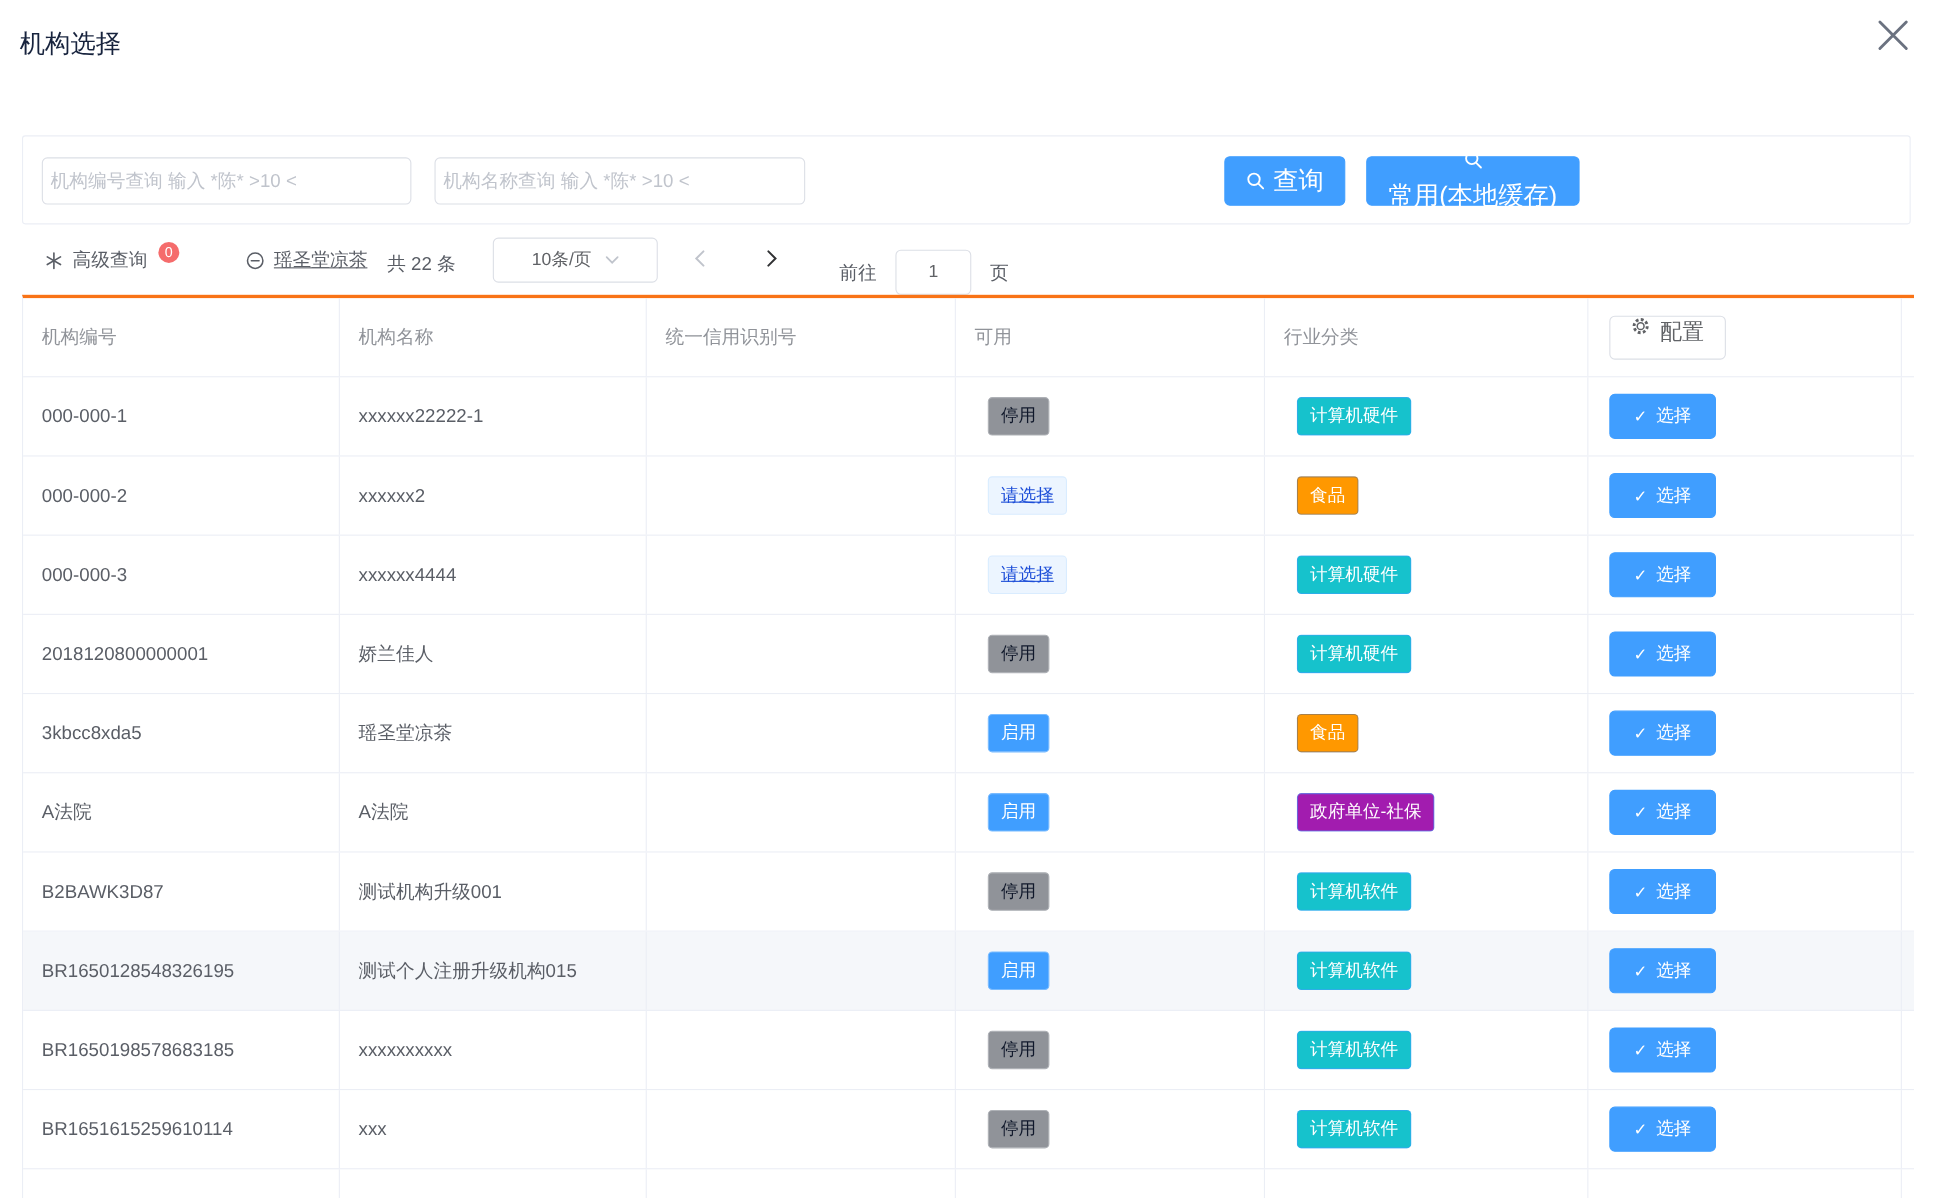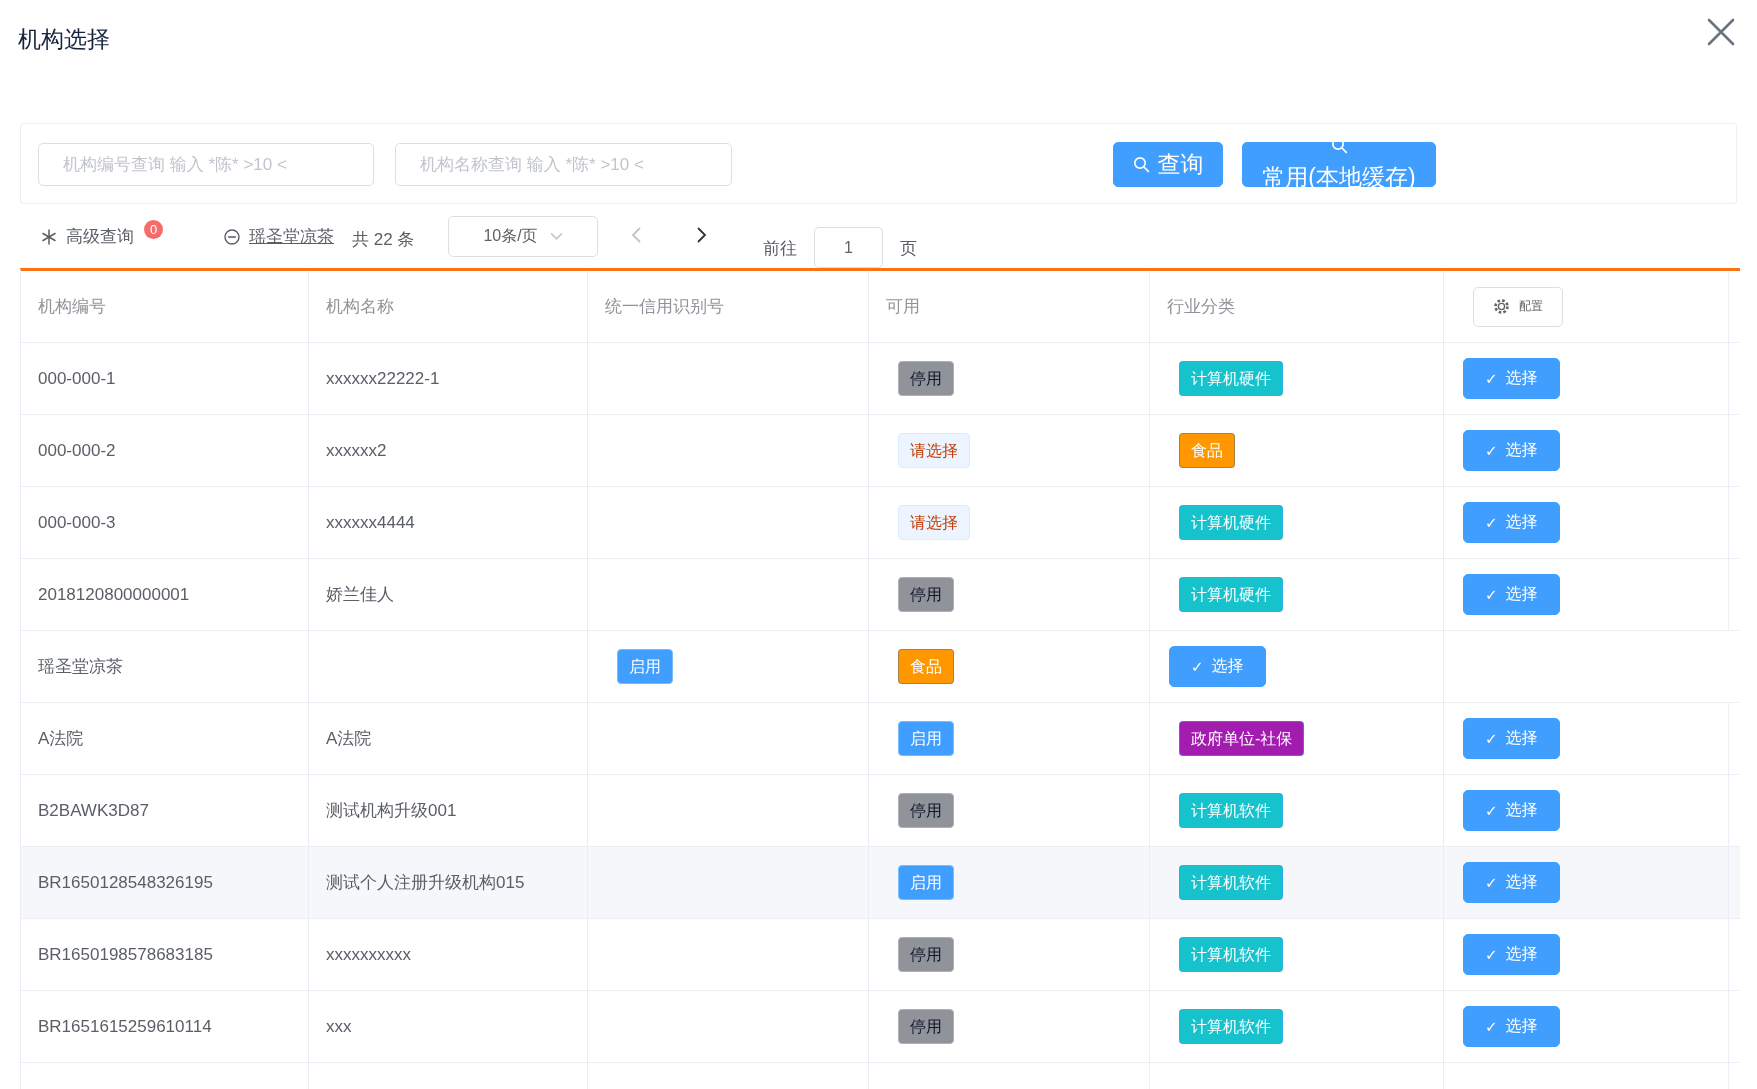--- a/index.html
+++ b/index.html
@@ -8,21 +8,21 @@
     width:1757px; height:1089px; position:relative; background:#fff; overflow:hidden;
     font-family:"Liberation Sans","DejaVu Sans",sans-serif; color:#606266;
   }
   
   .dlg-title { position:absolute; left:18px; top:24px; font-size:23px; color:#17233d; }
   .close-btn { position:absolute; right:14px; top:10px; width:44px; height:44px; border:none; background:transparent; cursor:pointer; padding:0; }
   
   .search-panel { position:absolute; left:20px; top:123px; width:1717px; height:81px; border:1px solid #ebeef5; border-radius:3px; background:#fff; }
   .search-panel input {
     position:absolute; top:19px; height:43px; border:1px solid #dcdfe6; border-radius:5px;
-    font-size:17px; padding:0 24px; color:#3b82f6; outline:none;
+    font-size:17px; padding:0 7px; color:#3b82f6; outline:none;
     font-family:"Liberation Sans","DejaVu Sans",sans-serif;
   }
   .search-panel input::placeholder { color:#c0c4cc; opacity:1; }
   .inp-code  { left:17px;  width:336px; }
   .inp-name  { left:374px; width:337px; }
   .inp-credit{ left:735px; width:334px; }
   .btn-primary {
     position:absolute; top:18px; height:45px; background:#409EFF; color:#fff; border:1px solid #409EFF;
     border-radius:5px; font-size:23px; cursor:pointer; display:inline-flex; align-items:center; justify-content:center; gap:8px;
     font-family:"Liberation Sans","DejaVu Sans",sans-serif;
@@ -55,29 +55,29 @@
   .trow.hl { background:#f5f7fa; }
   .thead { height:72px; }
   .tbody-row { height:72px; }
   .stub { height:27px; border-bottom:none; }
   .td { display:flex; align-items:center; padding-left:17px; border-right:1px solid #ebeef5; font-size:17px; color:#5a5e66; overflow:hidden; }
   .td.gutter { border-right:none; padding:0; }
   .th { color:#909399; font-size:17px; }
   .tag { display:inline-flex; align-items:center; border-radius:4px; padding:7px 11px; font-size:16px; line-height:1.2; margin-left:12px; cursor:default; }
   .st-gray   { background:#909399; color:#0f172a; border:1px solid #aeb1b6; cursor:pointer; }
   .st-blue   { background:#409EFF; color:#fff; border:1px solid #79bbff; cursor:pointer; }
-  .st-plain  { background:#ecf5ff; color:#c2410c; border:1px solid #d9ecff; cursor:pointer; }
+  .st-plain  { background:#ecf5ff; color:#1d4ed8; border:1px solid #d9ecff; cursor:pointer;text-decoration:underline; }
   .cat-cyan   { background:#16C2CC; color:#fff; border:1px solid rgba(64,158,255,.55); }
   .cat-orange { background:#FF9800; color:#fff; border:1px solid rgba(64,100,160,.45); }
   .cat-yellow { background:#a21caf; color:#fff; border:1px solid rgba(64,158,255,.55); }
   .select-btn { background:#409EFF; border:1px solid #409EFF; color:#fff; border-radius:5px; height:41px; padding:0 21px;
                 font-size:16px; display:inline-flex; align-items:center; gap:8px; cursor:pointer; margin-left:2px;
                 font-family:inherit; }
   .config-btn { background:#fff; border:1px solid #dcdfe6; color:#606266; border-radius:5px; height:40px; padding:0 19px;
-                font-size:12px; display:inline-flex; align-items:center; gap:9px; cursor:pointer; margin-left:12px;
+                font-size:20px; display:inline-flex; gap:9px; cursor:pointer; margin-left:2px;
                 font-family:inherit; }
   .chk { font-size:15px; }
   svg { display:block; }
 </style>
 </head>
 <body>
 
 <div class="dlg-title">机构选择</div>
 
 <button class="close-btn">
@@ -257,20 +257,21 @@
         </div>
         <div class="td">
           <button class="select-btn">
             <span class="chk">✓</span>
             <span>选择</span>
           </button>
         </div>
         <div class="td gutter"></div>
       </div>
       <div class="trow tbody-row">
+        <div class="td">3kbcc8xda5</div>
         <div class="td">瑶圣堂凉茶</div>
         <div class="td"></div>
         <div class="td">
           <span class="tag st-blue">启用</span>
         </div>
         <div class="td">
           <span class="tag cat-orange">食品</span>
         </div>
         <div class="td">
           <button class="select-btn">

